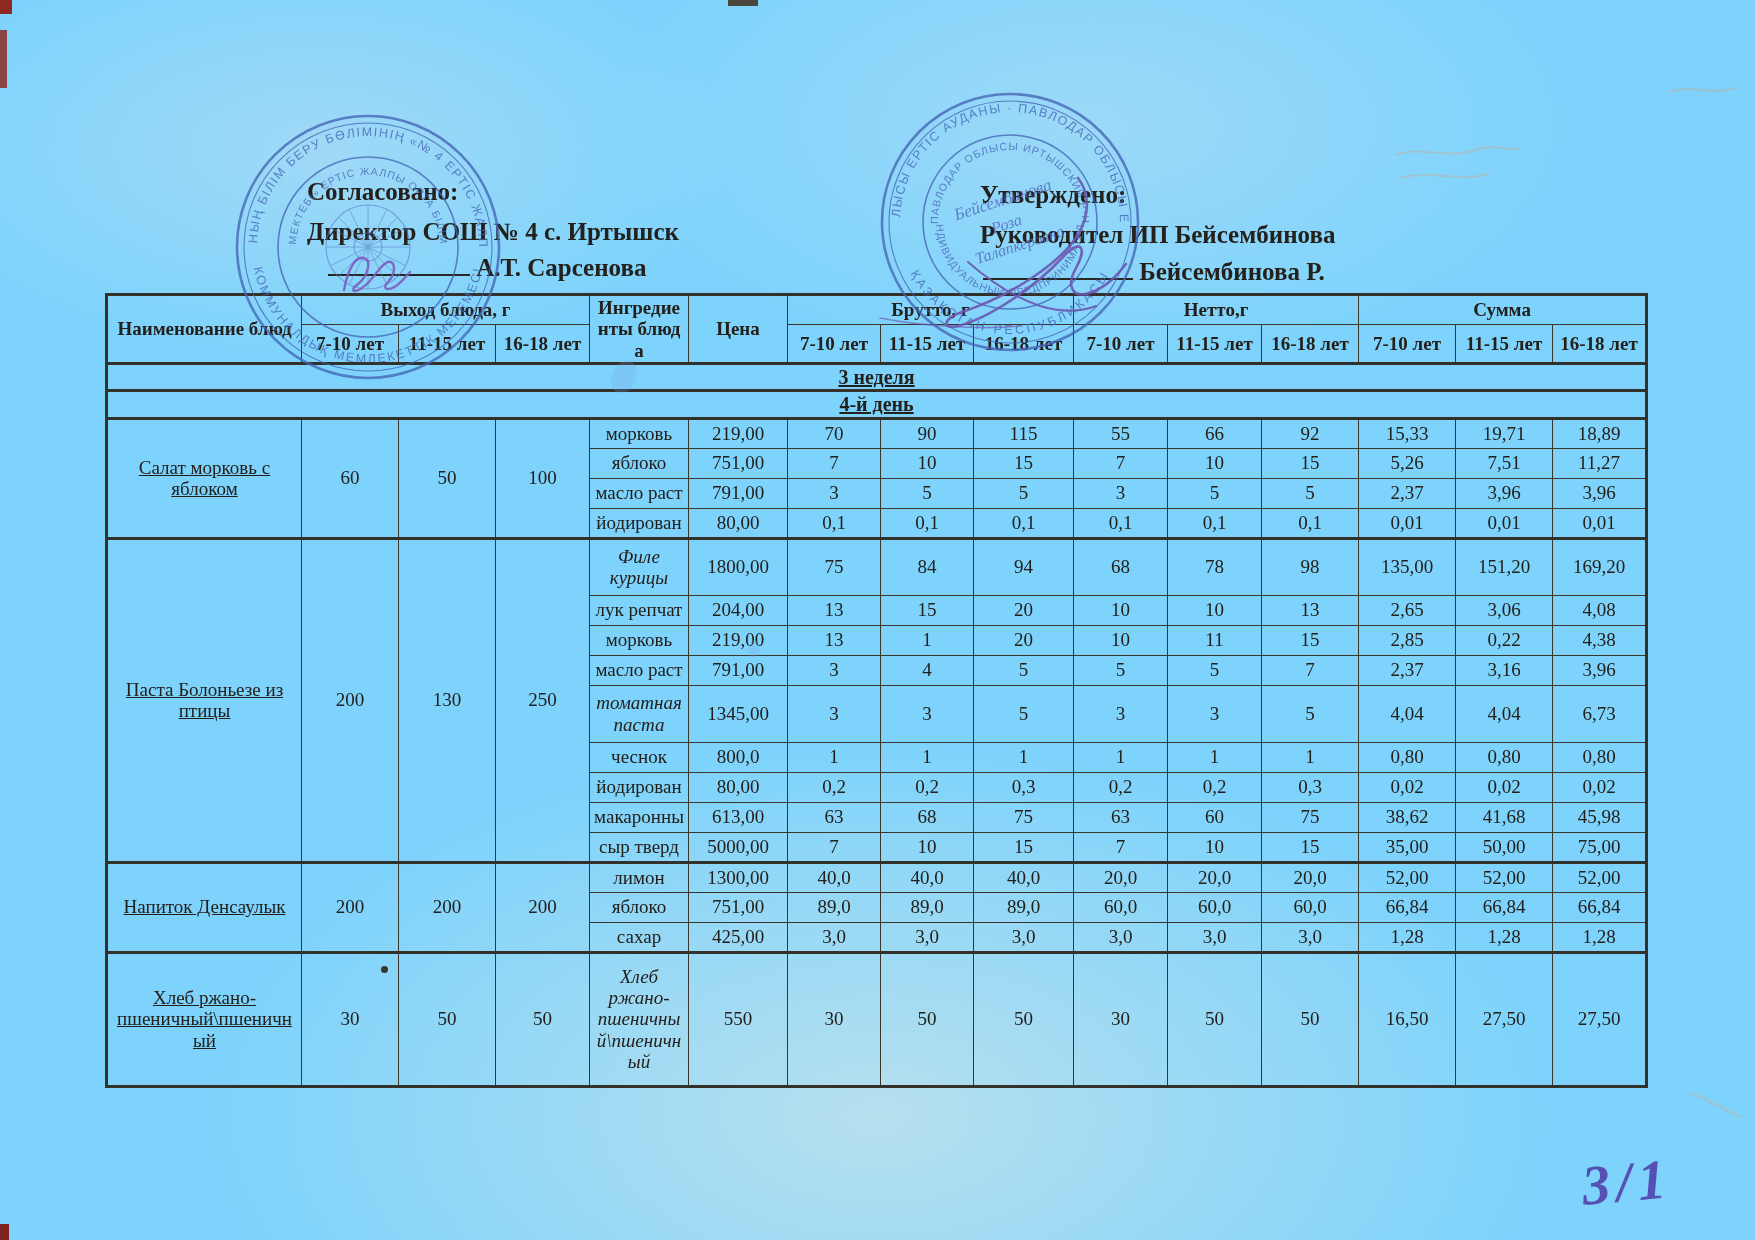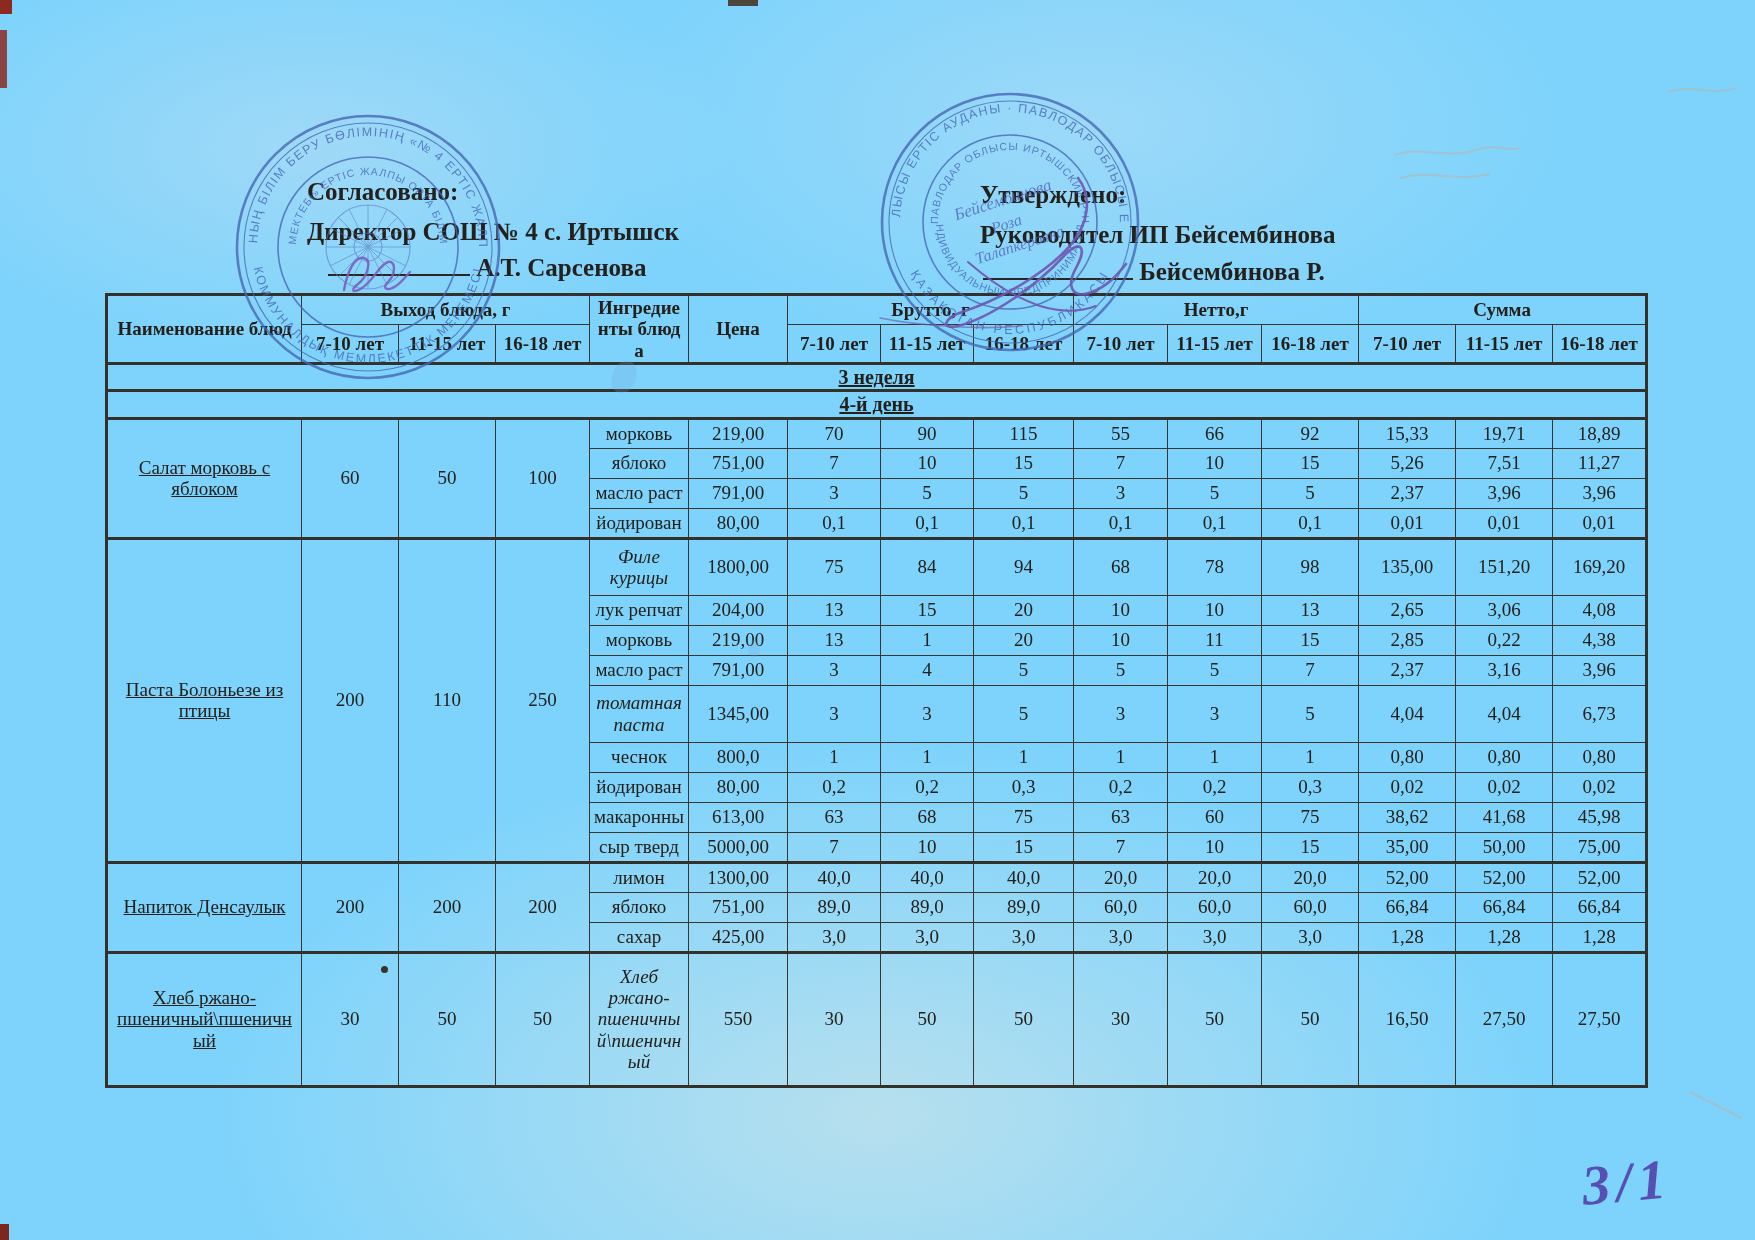--- a/index.html
+++ b/index.html
@@ -164,21 +164,21 @@
             <td>0,1</td>
             <td>0,1</td>
             <td>0,1</td>
             <td>0,01</td>
             <td>0,01</td>
             <td>0,01</td>
           </tr>
           <tr style="height:57px">
             <td rowspan="9" class="dish gtop center">Паста Болоньезе из птицы</td>
             <td rowspan="9" class="gtop">200</td>
-            <td rowspan="9" class="gtop">110</td>
+            <td rowspan="9" class="gtop">130</td>
             <td rowspan="9" class="gtop">250</td>
             <td class="ing wrap gtop">Филе курицы</td>
             <td class="gtop">1800,00</td>
             <td class="gtop">75</td>
             <td class="gtop">84</td>
             <td class="gtop">94</td>
             <td class="gtop">68</td>
             <td class="gtop">78</td>
             <td class="gtop">98</td>
             <td class="gtop">135,00</td>

